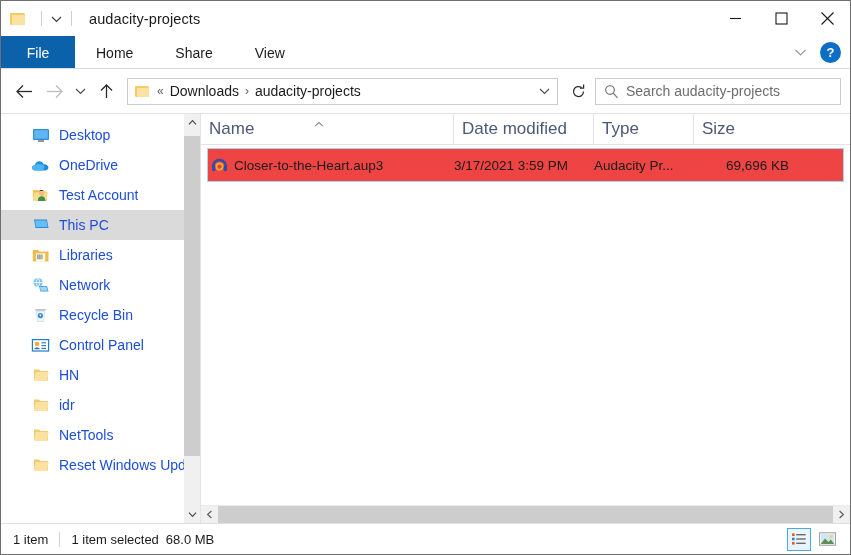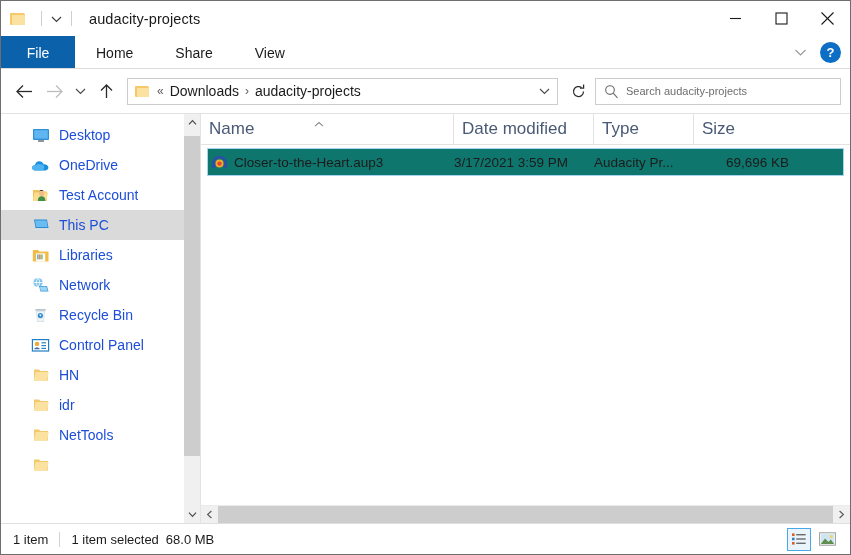--- a/index.html
+++ b/index.html
@@ -213,21 +213,21 @@
     margin-left: 3px;
   }
   .search-icon-wrap {
     width: 30px;
     display: flex; align-items: center; justify-content: center;
   }
   .search-input {
     border: none;
     outline: none;
     font-family: "Liberation Sans", sans-serif;
-    font-size: 11px;
+    font-size: 14px;
     color: #3b3b3b;
     background: transparent;
     flex: 1;
     padding: 0;
   }
   .search-input::placeholder { color: #6d6d6d; opacity: 1; }
 
   
   .bodyrow {
     flex: 1;
@@ -324,25 +324,25 @@
     top: -1px;
     left: 112px;
     color: #8a8a8a;
   }
   .filelist {
     flex: 1;
     min-height: 0;
     position: relative;
   }
   .filerow {
-    height: 28px;
+    height: 34px;
     display: flex;
     align-items: center;
     margin: 3px 6px 0 6px;
-    background: #0f766e;
+    background: #ef4444;
     border: 1px solid #a6d4f1;
     box-sizing: border-box;
     font-size: 13.5px;
     color: #1b1b1b;
   }
   .cell {
     display: flex;
     align-items: center;
     box-sizing: border-box;
     white-space: nowrap;
@@ -669,20 +669,21 @@
           <span class="nav-label">NetTools</span>
         </div>
 
         <div class="nav-item">
           <span class="nav-icon">
             <svg width="16" height="14" viewBox="0 0 16 14">
               <path d="M1 1.5 H6 L7.3 3 H15 V12.5 H1 Z" fill="#f3c96b"></path>
               <path d="M2.6 4 H15.6 L14.2 12.5 H1 Z" fill="#fbe2a0"></path>
             </svg>
           </span>
+          <span class="nav-label">Reset Windows Upd</span>
         </div>
 
       </div>
 
       <div class="nav-scroll">
         <div class="scroll-arrow">
           <svg width="9" height="7" viewBox="0 0 9 7">
               <path d="M1 5.4 L4.5 1.6 L8 5.4" stroke="#4a4a4a" stroke-width="1.15" fill="none"></path>
             </svg>
         </div>

